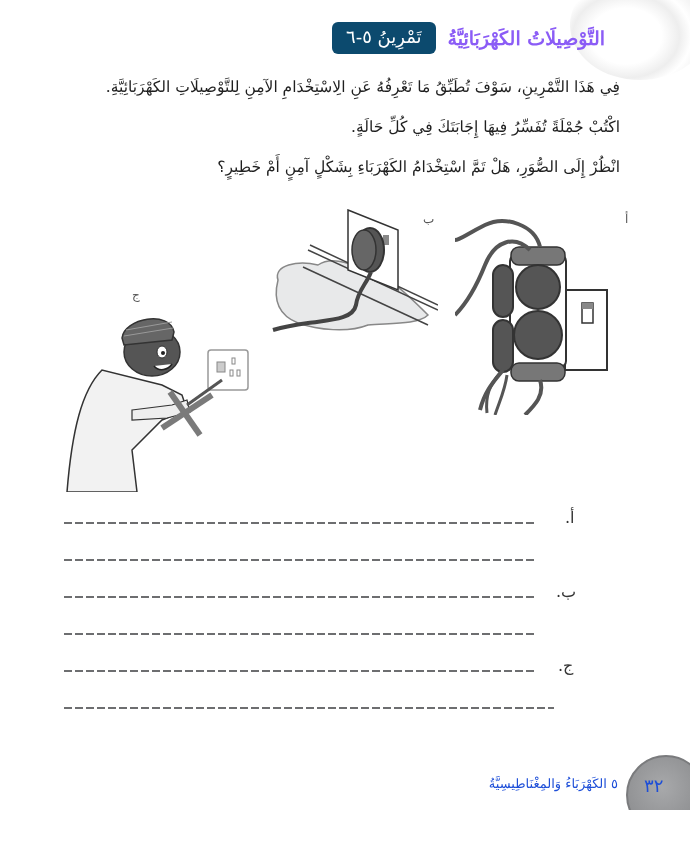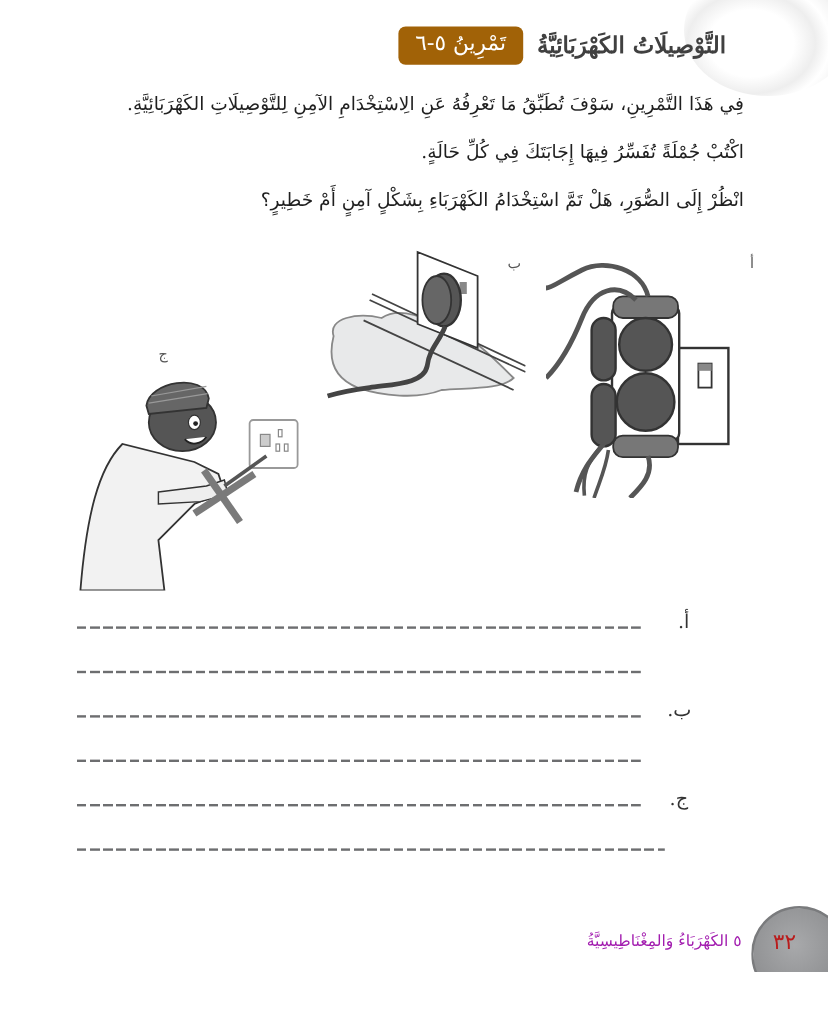--- a/index.html
+++ b/index.html
@@ -37,35 +37,35 @@
       position: absolute;
       top: 22px;
       right: 85px;
       display: flex;
       flex-direction: row-reverse;
       align-items: center;
       gap: 12px;
       direction: rtl;
     }
     .badge {
-      background: #a16207;
+      background: #0c4a6e;
       color: #ffffff;
       border-radius: 6px;
       padding: 2px 14px 4px 14px;
       font-size: 18px;
       line-height: 26px;
       font-family: "DejaVu Sans", sans-serif;
       white-space: nowrap;
     }
     .title {
       font-family: "DejaVu Serif", serif;
       font-weight: bold;
       font-size: 19px;
       line-height: 28px;
-      color: #404040;
+      color: #8b5cf6;
       white-space: nowrap;
       text-align: right;
     }
     
     .instructions {
       position: absolute;
       right: 70px;
       top: 70px;
       width: 580px;
       direction: rtl;
@@ -117,21 +117,21 @@
       direction: rtl;
     }
     
     .footer-text {
       position: absolute;
       right: 72px;
       top: 776px;
       direction: rtl;
       font-family: "DejaVu Serif", serif;
       font-size: 13px;
-      color: #a21caf;
+      color: #1d4ed8;
       white-space: nowrap;
     }
     .page-num-clip {
       position: absolute;
       left: 626px;
       top: 755px;
       width: 64px;
       height: 55px;
       overflow: hidden;
     }
@@ -141,21 +141,21 @@
       width: 80px; height: 80px;
       border-radius: 50%;
       background: radial-gradient(circle at 45% 40%, #a8a9ab 0%, #919294 60%, #707173 100%);
       border: 2px solid #7a7b7d;
       box-sizing: border-box;
     }
     .page-num-text {
       position: absolute;
       left: 18px;
       top: 20px;
-      color: #b91c1c;
+      color: #1d4ed8;
       font-size: 18px;
       font-family: "DejaVu Sans", sans-serif;
       direction: rtl;
     }
   </style>
 </head>
 <body>
 
 <div class="page">
 

